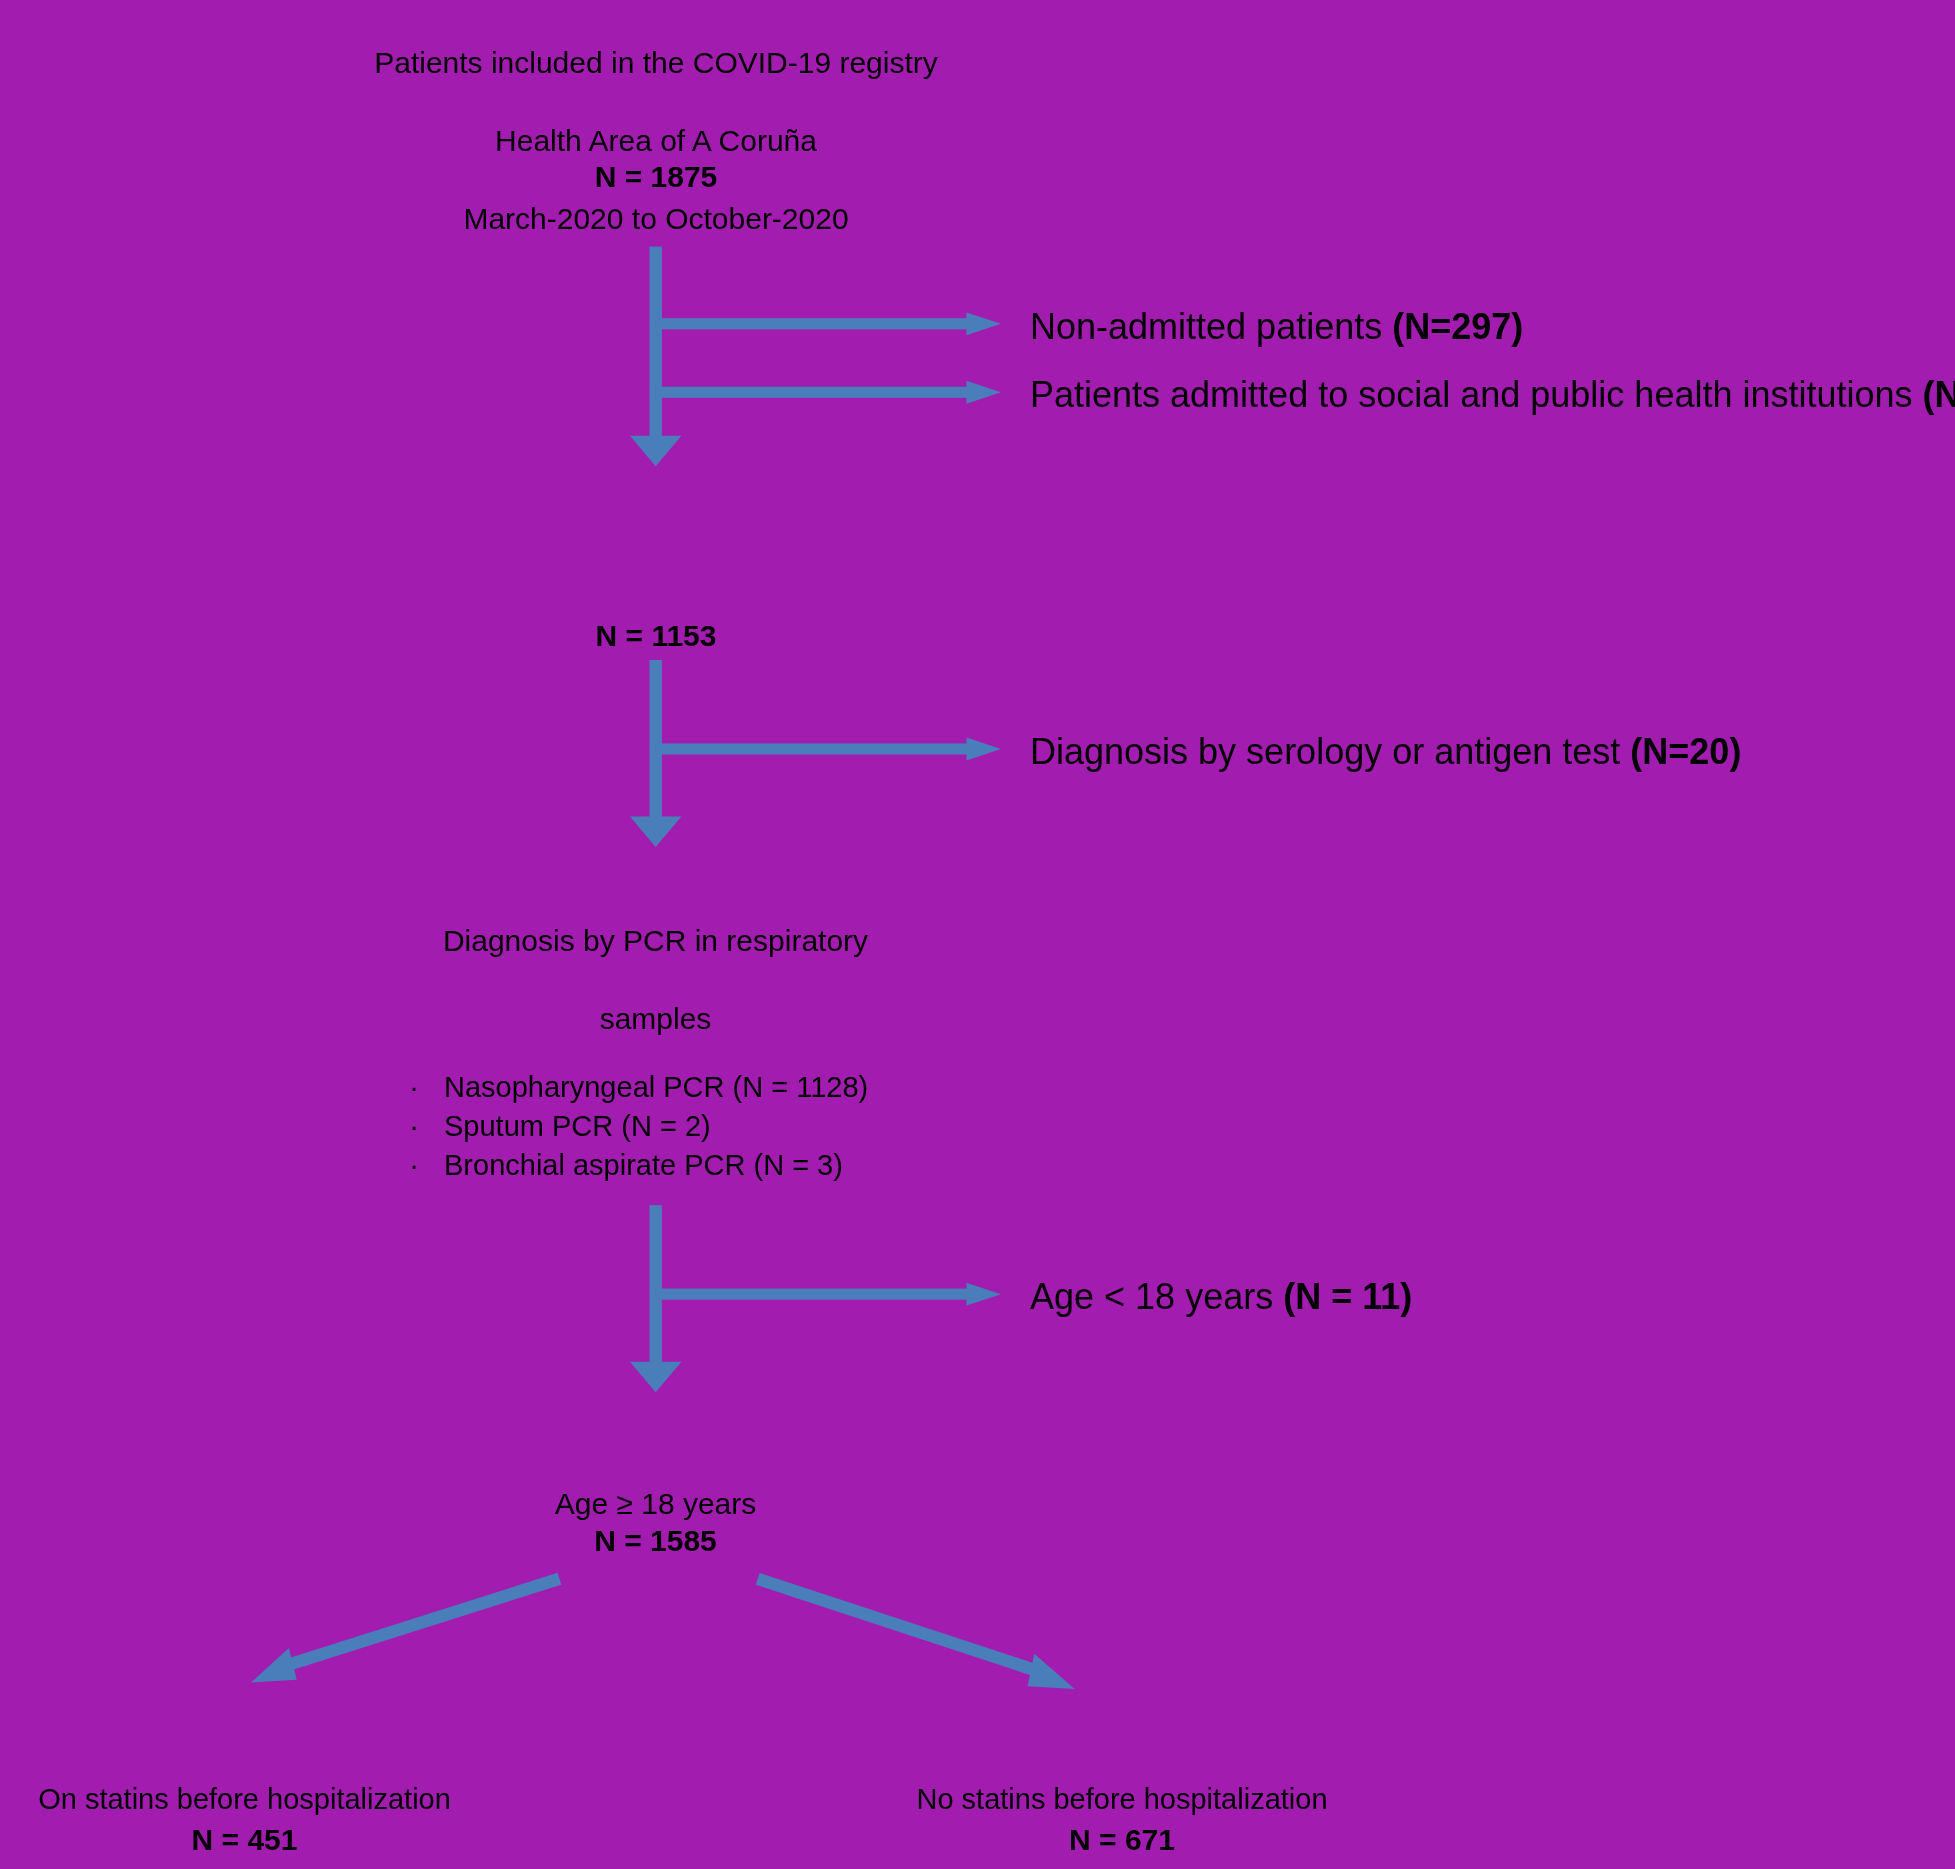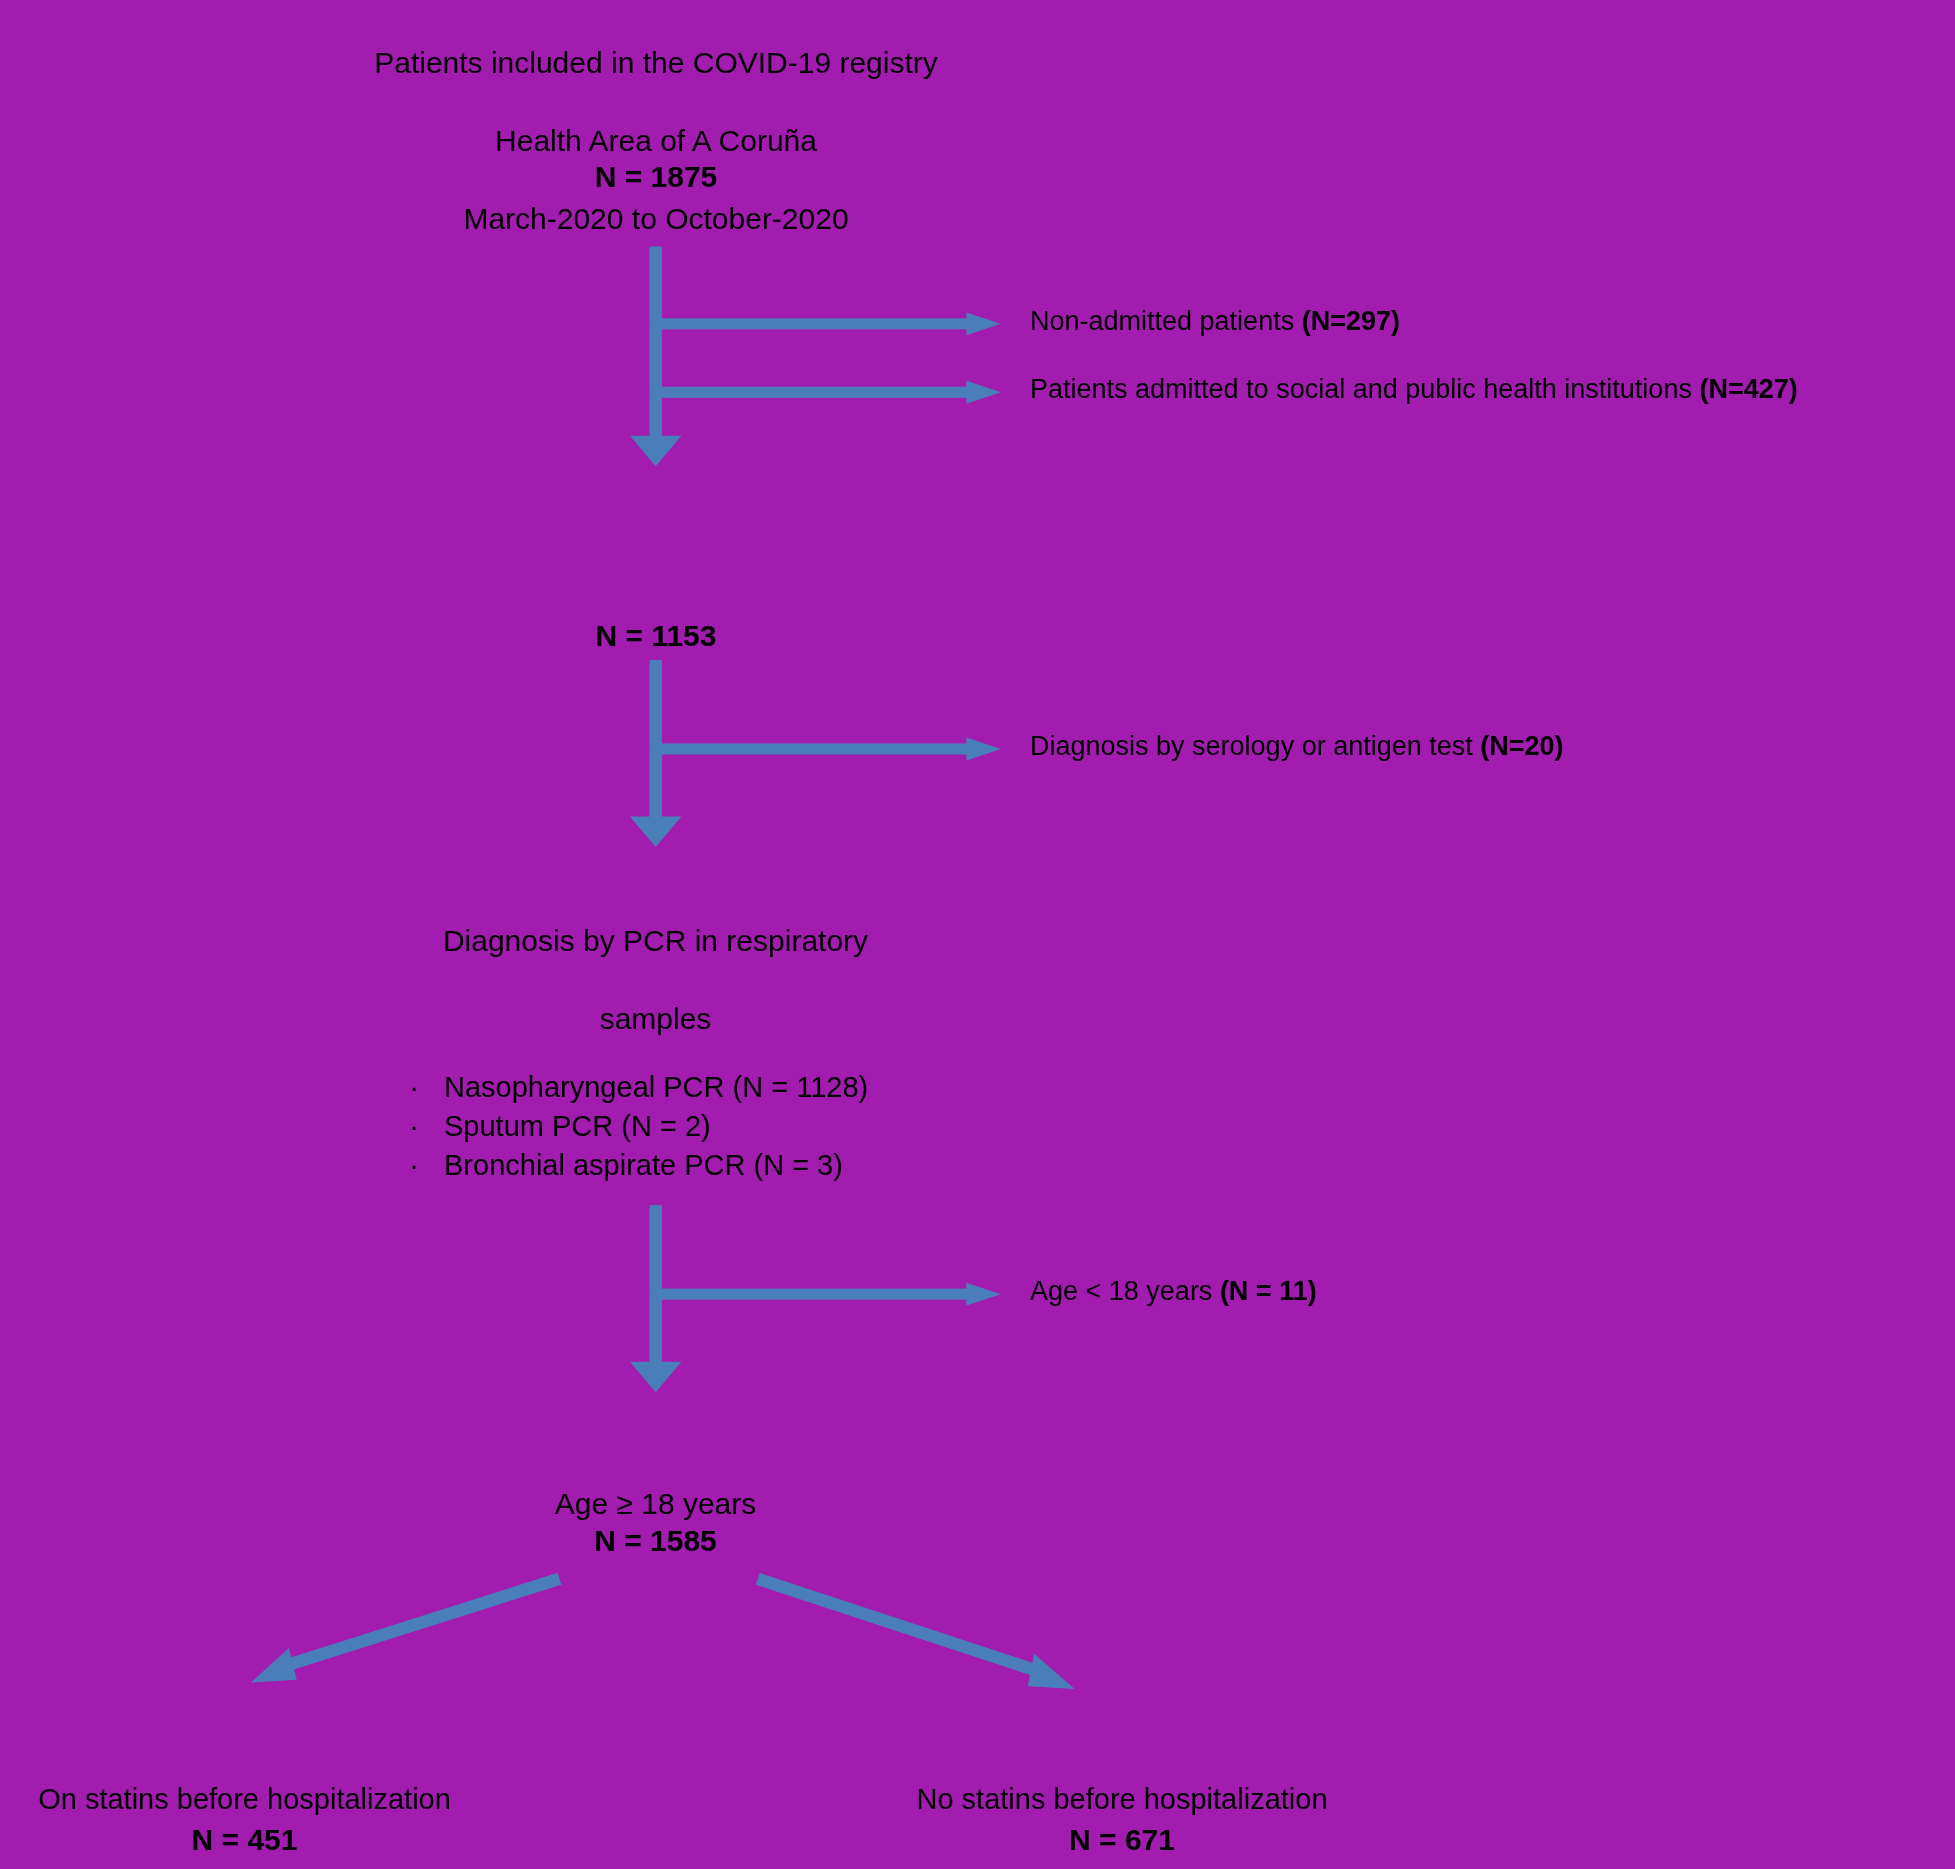--- a/index.html
+++ b/index.html
@@ -62,21 +62,21 @@
   }
   .bullet-list li .dot {
     position: absolute;
     left: 5.2px;
     top: 0;
   }
 
   
   .t-head   { font-size: 30px; }
   .t-node   { font-size: 30px; }
-  .t-side   { font-size: 27px; }
+  .t-side   { font-size: 36px; }
   .t-bullet { font-size: 29px; }
   .t-term   { font-size: 29px; }
   .t-count  { font-size: 30px; }
 </style>
 </head>
 <body>
 
 <div id="flowchart">
 
   <svg class="svg-layer" viewBox="0 0 2998 2866" width="1955" height="1869" xmlns="http://www.w3.org/2000/svg">

